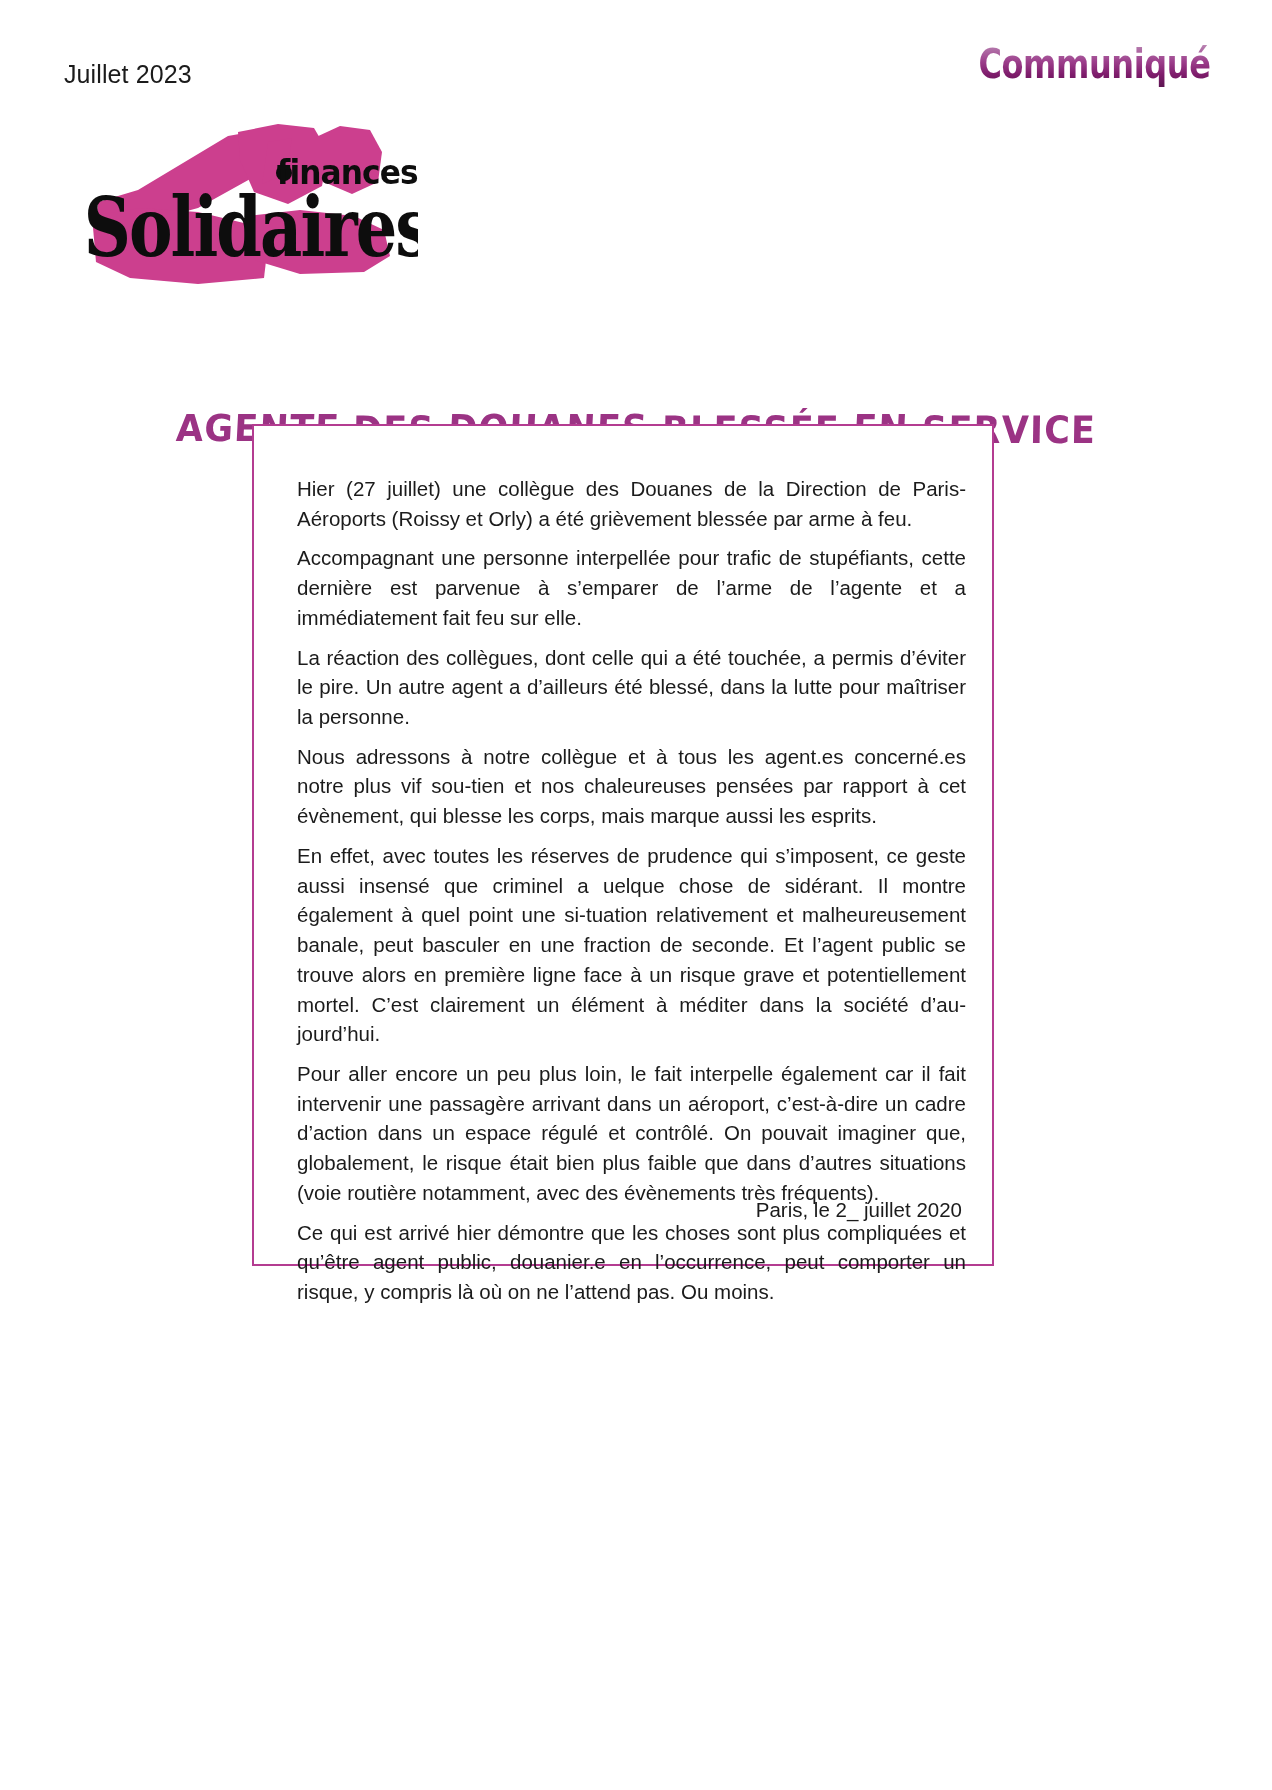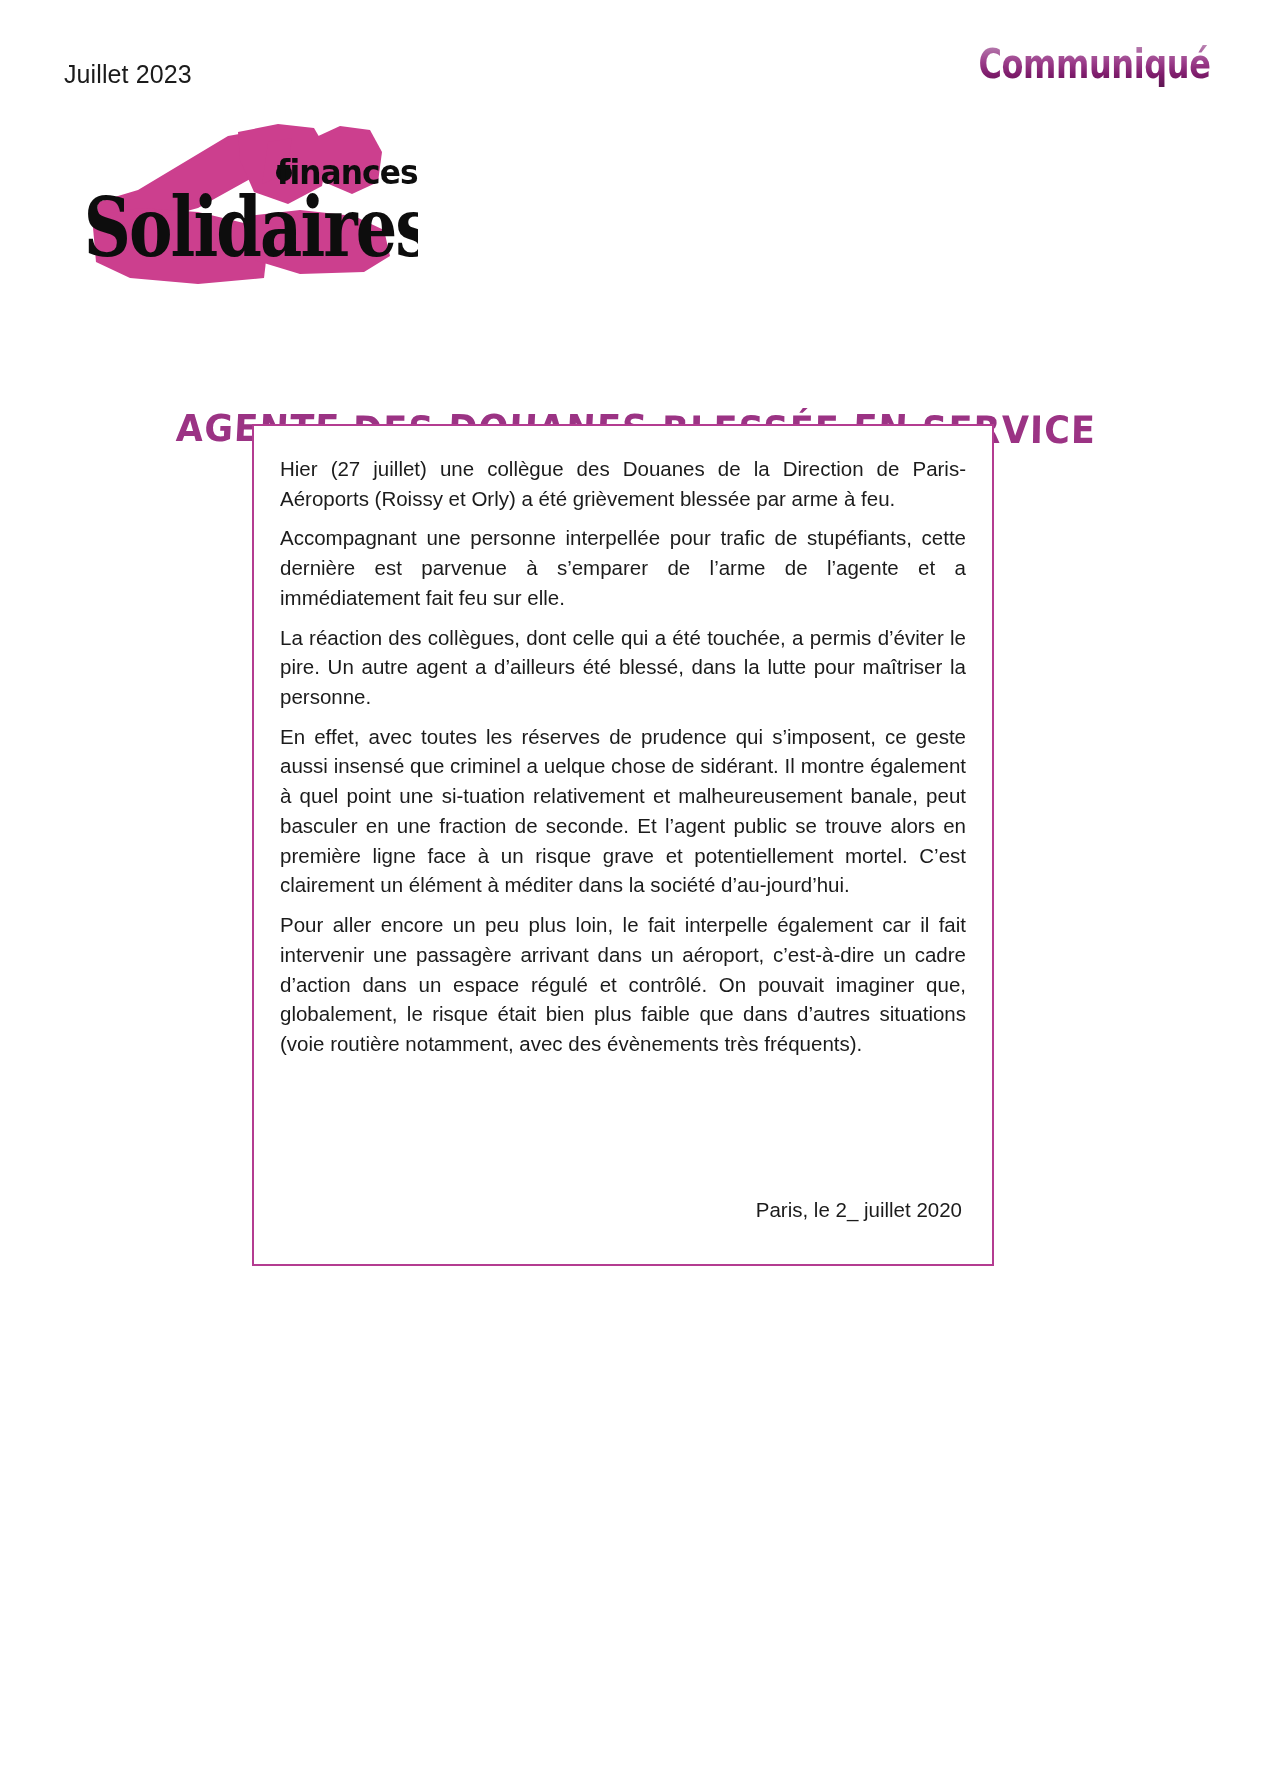--- a/index.html
+++ b/index.html
@@ -89,21 +89,22 @@
     position: absolute;
     left: 252px;
     top: 424px;
     width: 742px;
     height: 842px;
     border: 2px solid #b43c91;
     box-sizing: border-box;
     background: #ffffff;
   }
   .body-inner {
-    padding: 28px 26px 0 26px;
+    padding: 48px 26px 0 26px;
+    margin-left: 17px;
   }
   .body-inner p {
     margin: 0 0 10px 0;
     font-size: 20.5px;
     line-height: 1.45;
     text-align: justify;
     text-justify: inter-word;
     color: #1b1b1b;
     hyphens: none;
   }
@@ -148,17 +149,19 @@
 
 <h1 class="doc-title">
   <span class="w">AGENTE</span>&nbsp;<span class="w">DES</span>&nbsp;<span class="w">DOUANES</span>&nbsp;<span class="w">BLESSÉE</span>&nbsp;<span class="w">EN</span>&nbsp;<span class="w">SERVICE</span>
 </h1>
 
 <div class="body-box">
   <div class="body-inner">
     <p>Hier (27 juillet) une collègue des Douanes de la Direction de Paris-Aéroports (Roissy et Orly) a été grièvement blessée par arme à feu.</p>
     <p>Accompagnant une personne interpellée pour trafic de stupéfiants, cette dernière est parvenue à s’emparer de l’arme de l’agente et a immédiatement fait feu sur elle.</p>
     <p>La réaction des collègues, dont celle qui a été touchée, a permis d’éviter le pire. Un autre agent a d’ailleurs été blessé, dans la lutte pour maîtriser la personne.</p>
+    <p>Nous adressons à notre collègue et à tous les agent.es concerné.es notre plus vif sou-tien et nos chaleureuses pensées par rapport à cet évènement, qui blesse les corps, mais marque aussi les esprits.</p>
     <p>En effet, avec toutes les réserves de prudence qui s’imposent, ce geste aussi insensé que criminel a uelque chose de sidérant. Il montre également à quel point une si-tuation relativement et malheureusement banale, peut basculer en une fraction de seconde. Et l’agent public se trouve alors en première ligne face à un risque grave et potentiellement mortel. C’est clairement un élément à méditer dans la société d’au-jourd’hui.</p>
     <p>Pour aller encore un peu plus loin, le fait interpelle également car il fait intervenir une passagère arrivant dans un aéroport, c’est-à-dire un cadre d’action dans un espace régulé et contrôlé. On pouvait imaginer que, globalement, le risque était bien plus faible que dans d’autres situations (voie routière notamment, avec des évènements très fréquents).</p>
+    <p>Ce qui est arrivé hier démontre que les choses sont plus compliquées et qu’être agent public, douanier.e en l’occurrence, peut comporter un risque, y compris là où on ne l’attend pas. Ou moins.</p>
   </div>
   <div class="signature">Paris, le 2_ juillet 2020</div>
 </div>
 
 </body></html>

